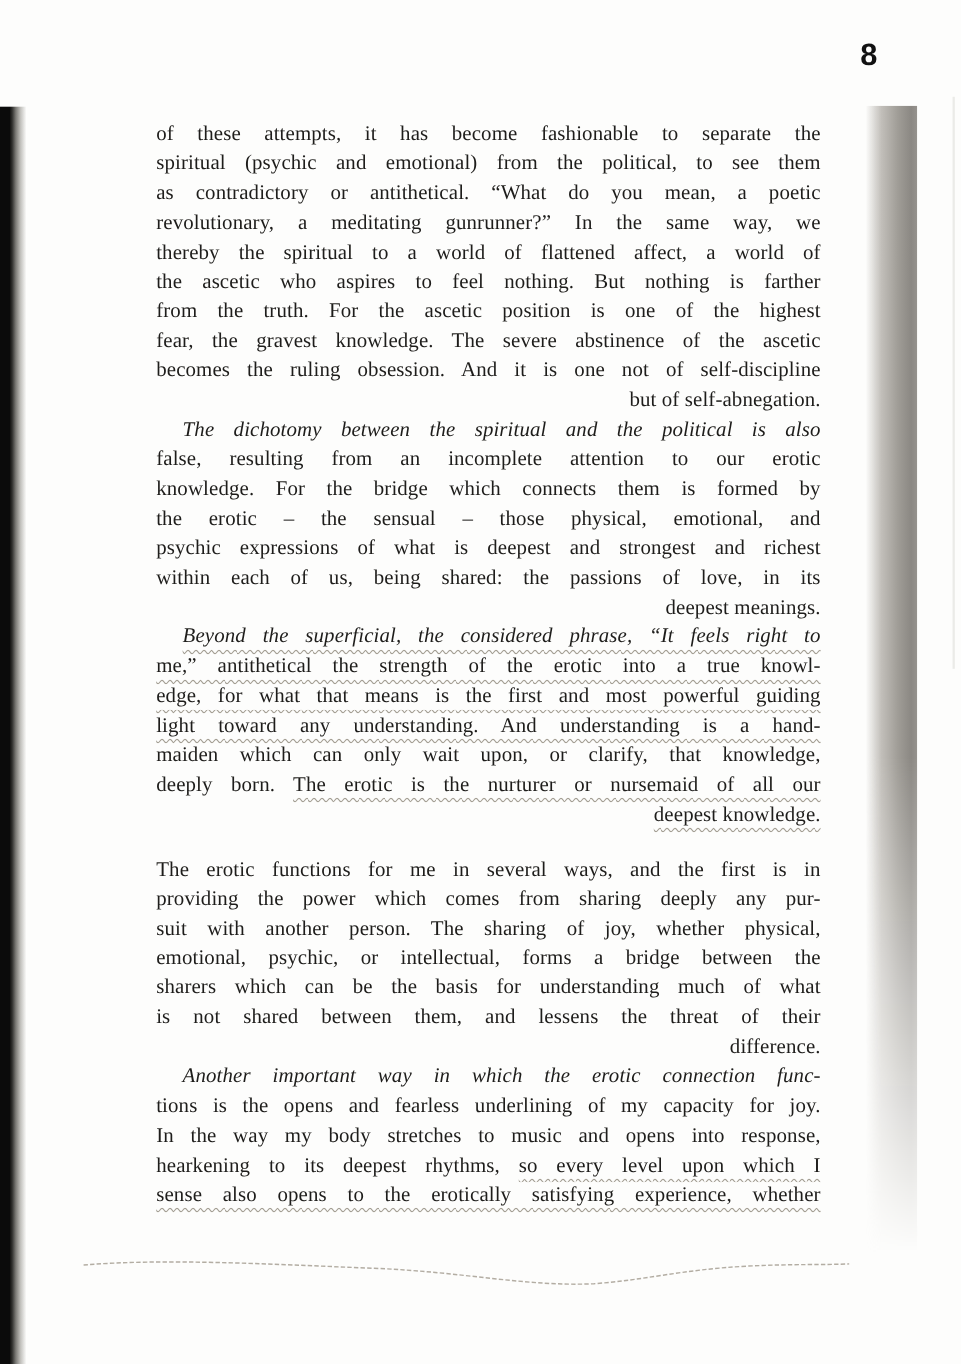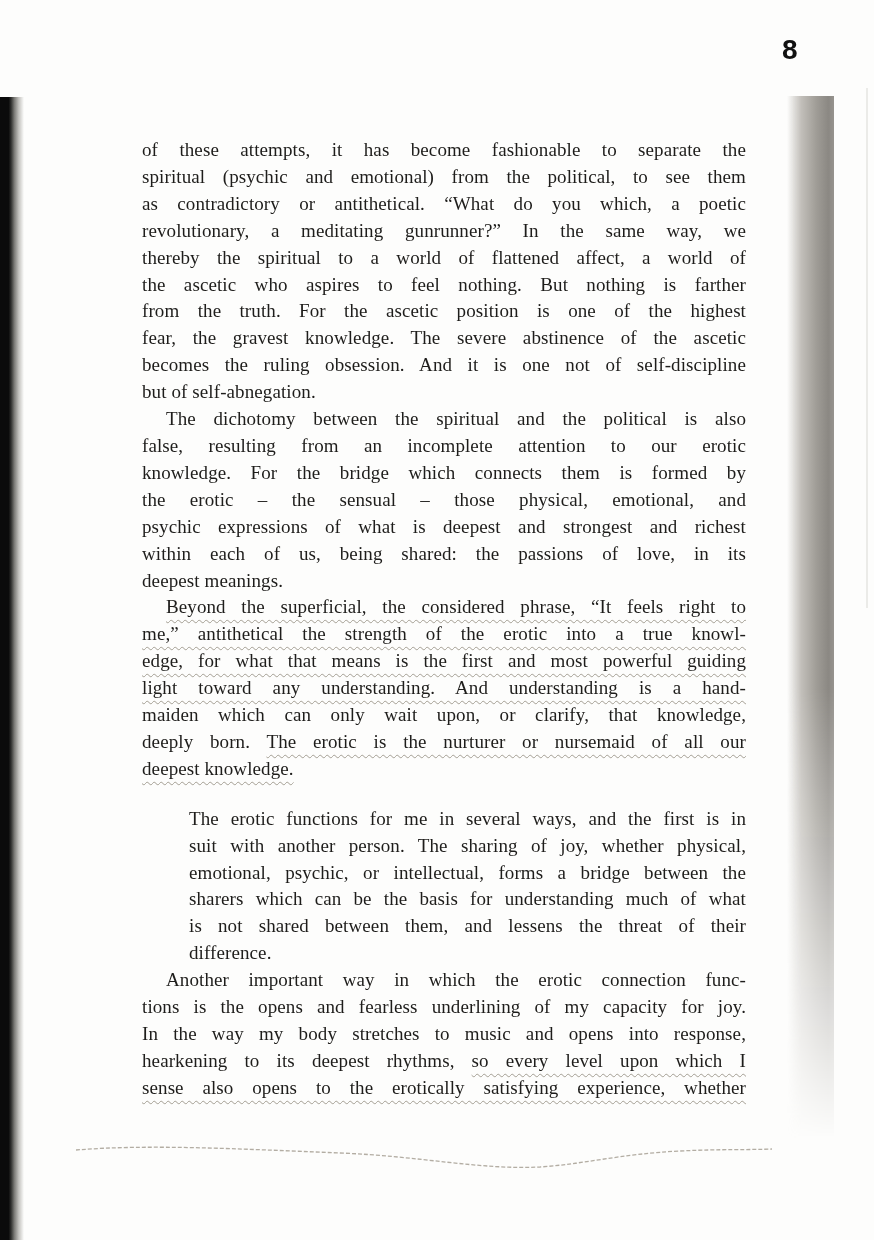--- a/index.html
+++ b/index.html
@@ -30,29 +30,29 @@
     background: #e6e6e2; opacity: .8;
   }
 
   .page-number {
     position: absolute; left: 782px; top: 34px;
     font-family: "Liberation Sans", sans-serif;
     font-weight: bold; font-size: 28px; color: #111;
   }
 
   .text-block {
-    position: absolute; left: 142px; top: 137px; width: 604px;
+    position: absolute; left: 142px; top: 109px; width: 604px;
     font-size: 19px; line-height: 26.9px; color: #1e1d1b;
     letter-spacing: 0.1px;
   }
   .para { margin: 0; }
-  .para.gap { margin-top: 23px; margin-left: 47px; }
-  .line { text-align: left; }
+  .para.gap { margin-top: 23px; }
+  .line { text-align: right; }
   .line.j { text-align: justify; text-align-last: justify; }
-  .line.ind { text-indent: 24px; }
+  .line.ind { text-indent: 24px; font-style: italic; }
 
   
   .u {
     text-decoration-line: underline;
     text-decoration-style: wavy;
     text-decoration-color: #a39e93;
     text-decoration-thickness: 1px;
     text-underline-offset: 6px;
     text-decoration-skip-ink: none;
     margin-top: 24px;
@@ -69,21 +69,21 @@
 <div class="left-edge"></div>
 <div class="right-edge"></div>
 <div class="edge-streak"></div>
 
 <div class="page-number">8</div>
 
 <div class="text-block">
     <div class="para">
       <div class="line j"><span>of these attempts, it has become fashionable to separate the</span></div>
       <div class="line j"><span>spiritual (psychic and emotional) from the political, to see them</span></div>
-      <div class="line j"><span>as contradictory or antithetical. “What do you which, a poetic</span></div>
+      <div class="line j"><span>as contradictory or antithetical. “What do you mean, a poetic</span></div>
       <div class="line j"><span>revolutionary, a meditating gunrunner?” In the same way, we</span></div>
       <div class="line j"><span>thereby the spiritual to a world of flattened affect, a world of</span></div>
       <div class="line j"><span>the ascetic who aspires to feel nothing. But nothing is farther</span></div>
       <div class="line j"><span>from the truth. For the ascetic position is one of the highest</span></div>
       <div class="line j"><span>fear, the gravest knowledge. The severe abstinence of the ascetic</span></div>
       <div class="line j"><span>becomes the ruling obsession. And it is one not of self-discipline</span></div>
       <div class="line"><span>but of self-abnegation.</span></div>
     </div>
     <div class="para">
       <div class="line j ind"><span>The dichotomy between the spiritual and the political is also</span></div>
@@ -98,20 +98,21 @@
       <div class="line j ind"><span class="u">Beyond the superficial, the considered phrase, “It feels right to</span></div>
       <div class="line j"><span class="u">me,” antithetical the strength of the erotic into a true knowl-</span></div>
       <div class="line j"><span class="u">edge, for what that means is the first and most powerful guiding</span></div>
       <div class="line j"><span class="u">light toward any understanding. And understanding is a hand-</span></div>
       <div class="line j"><span>maiden which can only wait upon, or clarify, that knowledge,</span></div>
       <div class="line j"><span>deeply born. </span><span class="u">The erotic is the nurturer or nursemaid of all our</span></div>
       <div class="line"><span class="u">deepest knowledge.</span></div>
     </div>
     <div class="para gap">
       <div class="line j"><span>The erotic functions for me in several ways, and the first is in</span></div>
+      <div class="line j"><span>providing the power which comes from sharing deeply any pur-</span></div>
       <div class="line j"><span>suit with another person. The sharing of joy, whether physical,</span></div>
       <div class="line j"><span>emotional, psychic, or intellectual, forms a bridge between the</span></div>
       <div class="line j"><span>sharers which can be the basis for understanding much of what</span></div>
       <div class="line j"><span>is not shared between them, and lessens the threat of their</span></div>
       <div class="line"><span>difference.</span></div>
     </div>
     <div class="para">
       <div class="line j ind"><span>Another important way in which the erotic connection func-</span></div>
       <div class="line j"><span>tions is the opens and fearless underlining of my capacity for joy.</span></div>
       <div class="line j"><span>In the way my body stretches to music and opens into response,</span></div>

